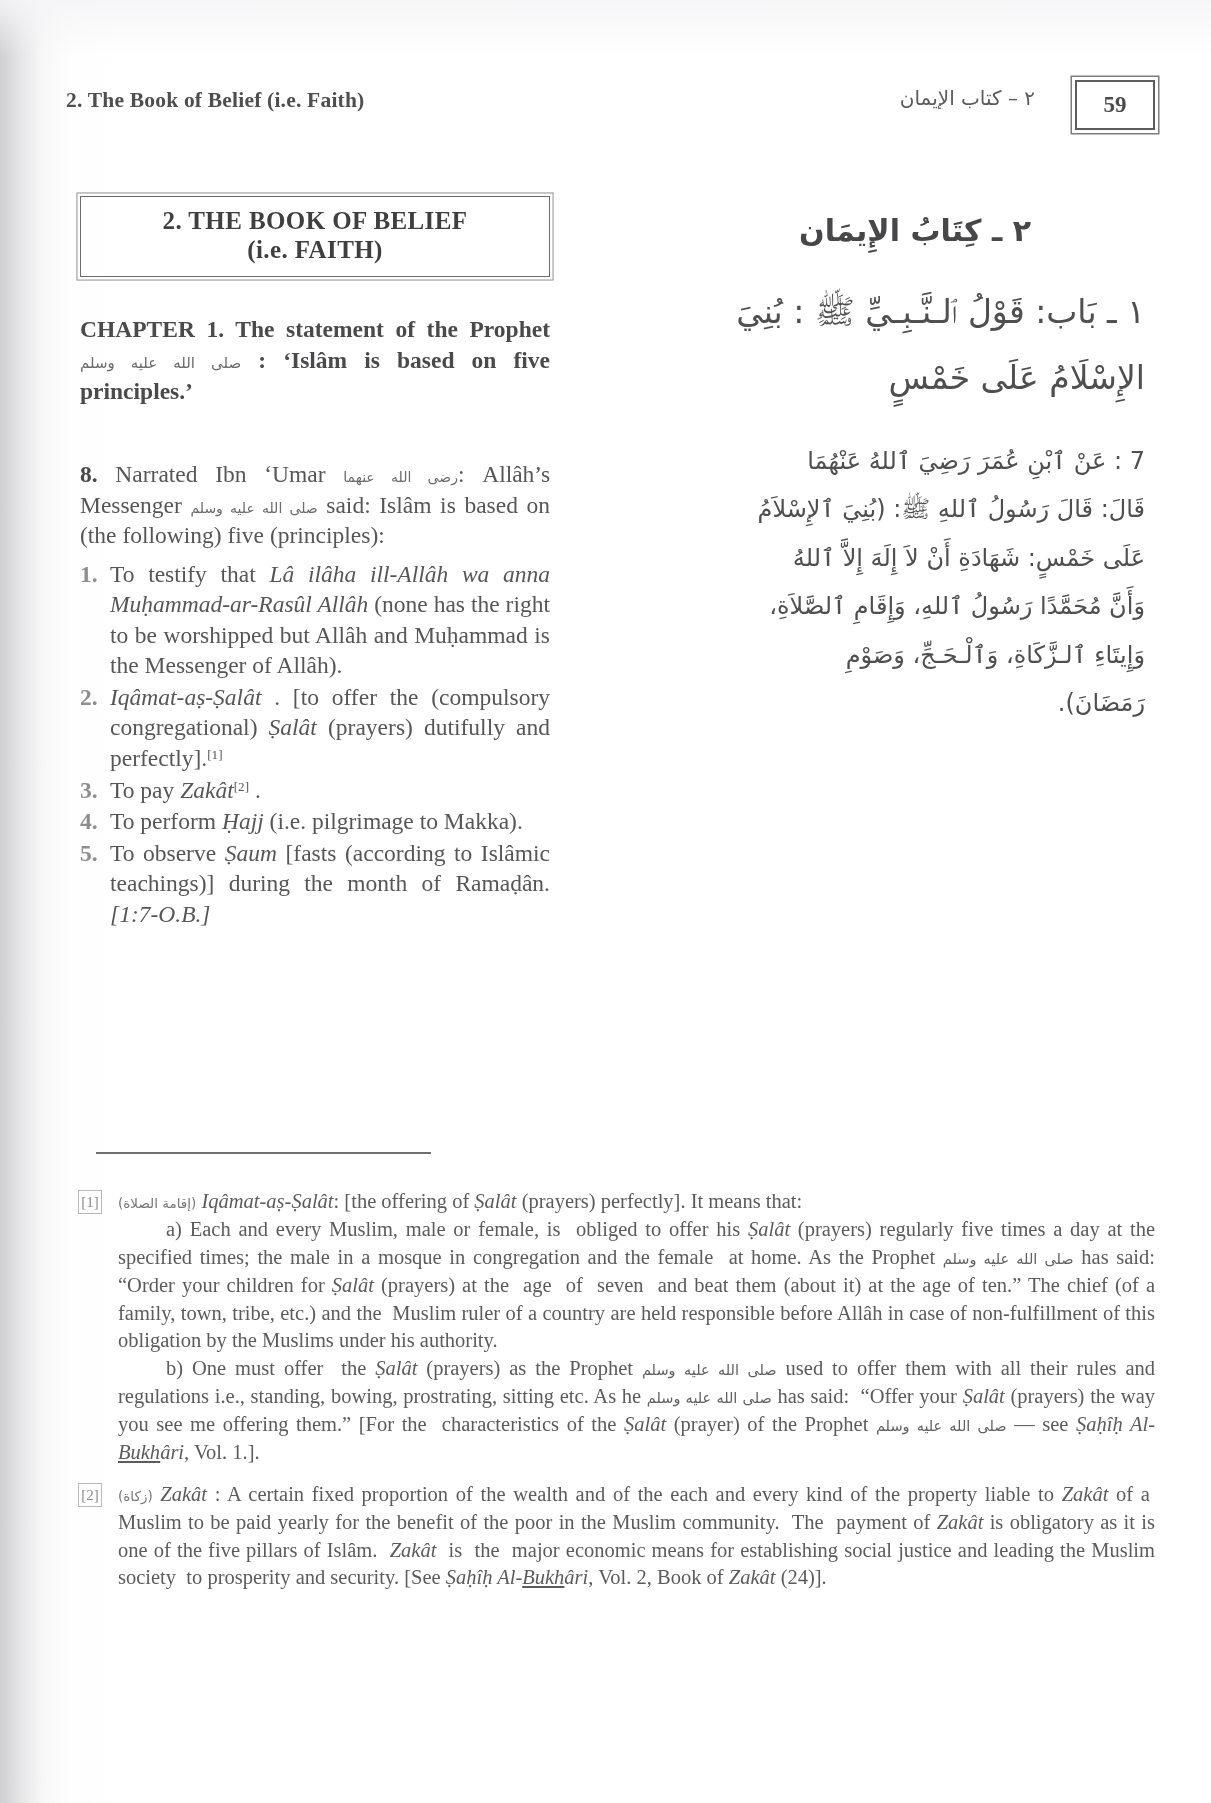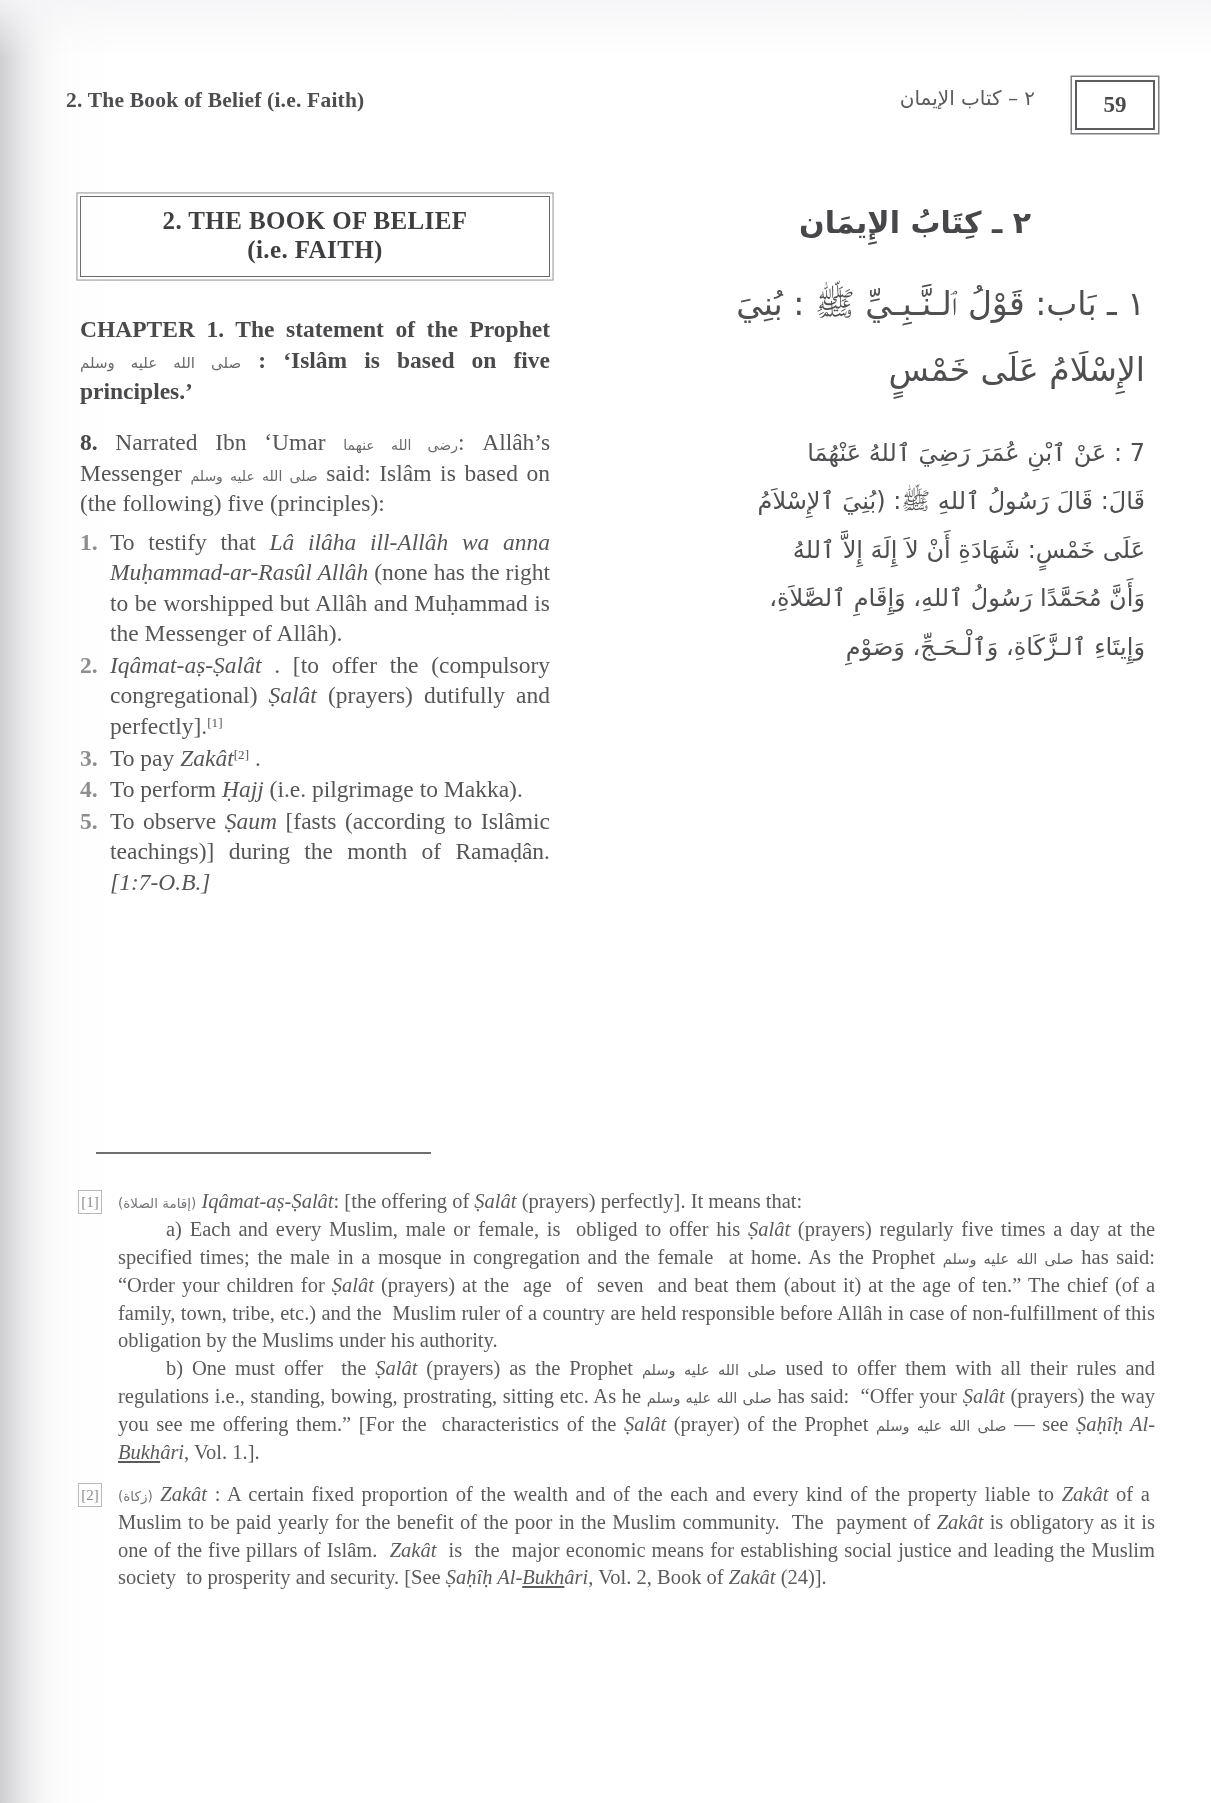--- a/index.html
+++ b/index.html
@@ -75,21 +75,21 @@
     position: absolute;
     left: 66px; right: 56px; top: 196px;
     height: 790px;
   }
   .col-left {
     position: absolute;
     left: 14px; top: 0; width: 470px;
   }
   .col-right {
     position: absolute;
-    right: 10px; top: 0; width: 460px;
+    right: 10px; top: 8px; width: 460px;
     direction: rtl;
     text-align: right;
     font-family: "DejaVu Sans", sans-serif;
     color: #58585a;
   }
 
   
   .title-box {
     border: 1.8px solid #6a6a6c;
     box-shadow: 0 0 0 2.5px #ffffff, 0 0 0 3.6px #9a9a9d;
@@ -121,21 +121,21 @@
     direction: rtl;
     unicode-bidi: embed;
     color: #6a6a6c;
   }
 
   .hadith {
     font-size: 23.5px;
     line-height: 1.30;
     text-align: justify;
     text-align-last: left;
-    margin-top: 20px;
+    margin-top: 52px;
     color: #565658;
   }
   .hadith .num { font-weight: bold; color: #494949; }
   .hadith .ar {
     font-family: "DejaVu Sans", sans-serif;
     font-size: 14px;
     direction: rtl;
     unicode-bidi: embed;
     color: #6a6a6c;
   }
@@ -305,20 +305,21 @@
         <span>١ ـ بَاب: قَوْلُ ٱلـنَّـبِـيِّ ﷺ : بُنِيَ</span>
         <span class="l2">الإِسْلَامُ عَلَى خَمْسٍ</span>
       </div>
 
       <div class="ar-body">
         <div>7 : عَنْ ٱبْنِ عُمَرَ رَضِيَ ٱللهُ عَنْهُمَا</div>
         <div>قَالَ: قَالَ رَسُولُ ٱللهِ ﷺ: (بُنِيَ ٱلإِسْلاَمُ</div>
         <div>عَلَى خَمْسٍ: شَهَادَةِ أَنْ لاَ إِلَهَ إِلاَّ ٱللهُ</div>
         <div>وَأَنَّ مُحَمَّدًا رَسُولُ ٱللهِ، وَإِقَامِ ٱلصَّلاَةِ،</div>
         <div>وَإِيتَاءِ ٱلـزَّكَاةِ، وَٱلْـحَـجِّ، وَصَوْمِ</div>
+        <div class="indent-end">رَمَضَانَ).</div>
       </div>
     </div>
   </div>
 
   <div class="fn-rule"></div>
 
   <div class="footnotes">
 
     <div class="fn-block">
       <div class="fn-mark">[1]</div>

